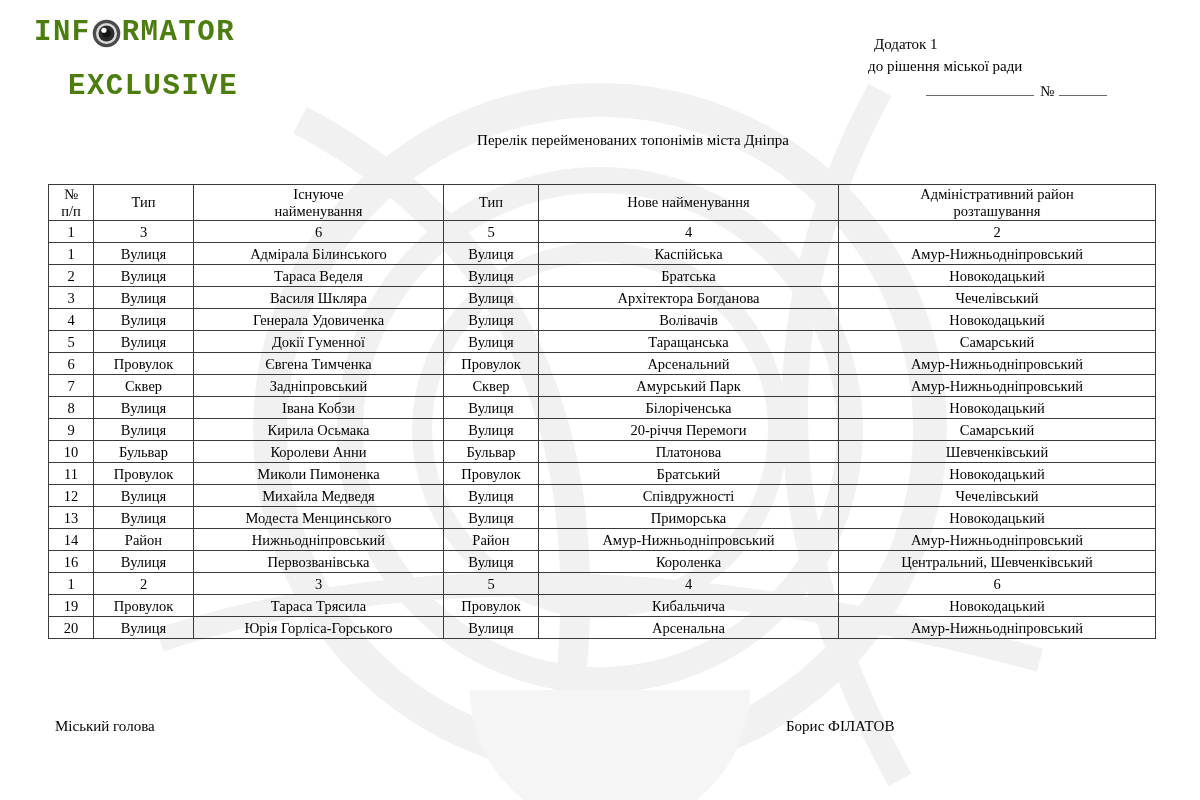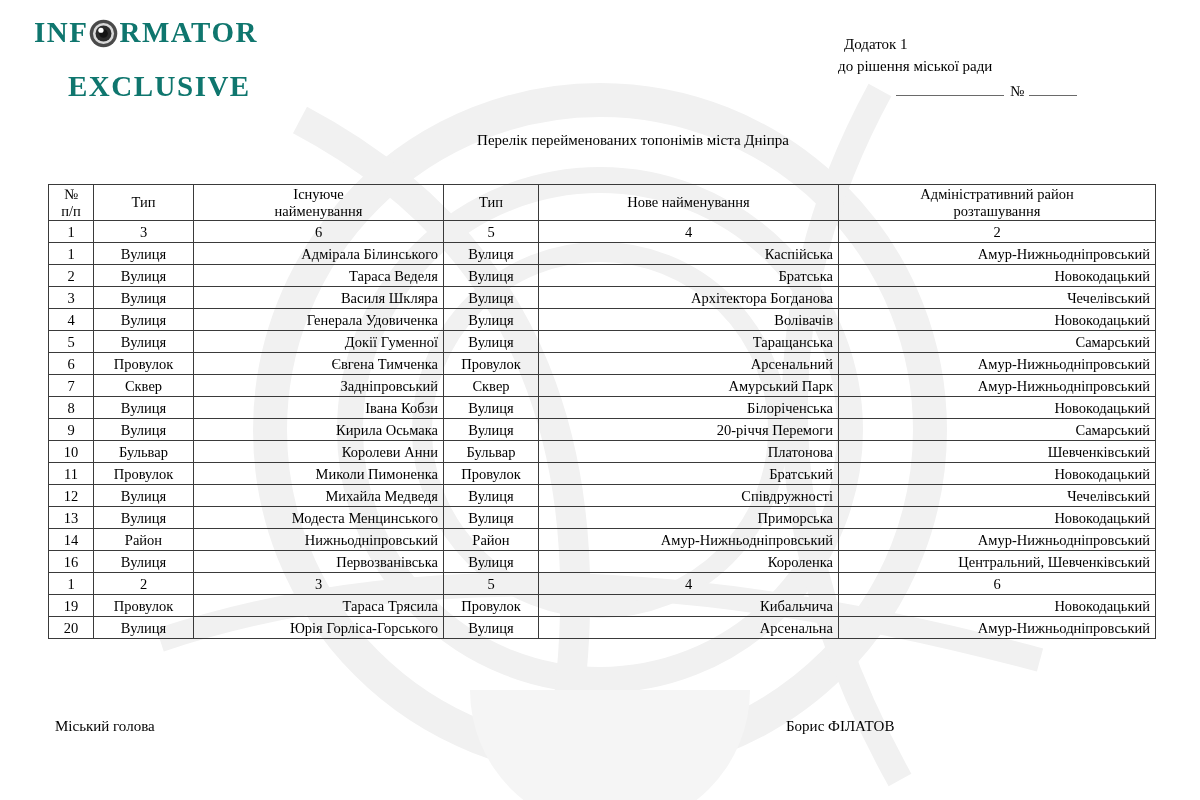--- a/index.html
+++ b/index.html
@@ -36,23 +36,23 @@
   }
 
   
   .logo {
     position: absolute;
     left: 34px;
     top: 18px;
     width: 300px;
   }
   .logo-line1, .logo-line2 {
-    font-family: Liberation Serif, serif;
+    font-family: Liberation Mono, monospace;
     font-weight: bold;
-    color: #0f766e;
+    color: #4d7c0f;
     letter-spacing: 1.5px;
     line-height: 1;
     white-space: nowrap;
   }
   .logo-line1 {
     font-size: 29px;
     display: flex;
     align-items: center;
   }
   .logo-line2 {
@@ -65,21 +65,21 @@
     width: 29px;
     height: 29px;
     margin: 0 1px;
     position: relative;
     top: 1px;
   }
 
   
   .doc-header {
     position: absolute;
-    left: 838px;
+    left: 868px;
     top: 34px;
     font-size: 15px;
     line-height: 1.45;
     white-space: nowrap;
   }
   .doc-header .hdr-line1 { padding-left: 6px; }
   .doc-header .hdr-numline {
     margin-top: 3px;
     display: flex;
     align-items: baseline;
@@ -151,21 +151,21 @@
     text-align: center;
     padding: 3px 4px;
     height: auto;
     white-space: normal;
     line-height: 1.25;
   }
   tr.numrow td {
     text-align: center;
   }
   td.c-center { text-align: center; }
-  td.c-left   { text-align: right; padding-left: 7px; }
+  td.c-left   { text-align: center; padding-left: 7px; }
   td.indent   { text-align: center; padding-left: 14px; }
 
   
   .doc-footer {
     position: absolute;
     top: 718px;
     left: 0;
     width: 1200px;
     font-size: 15px;
   }

